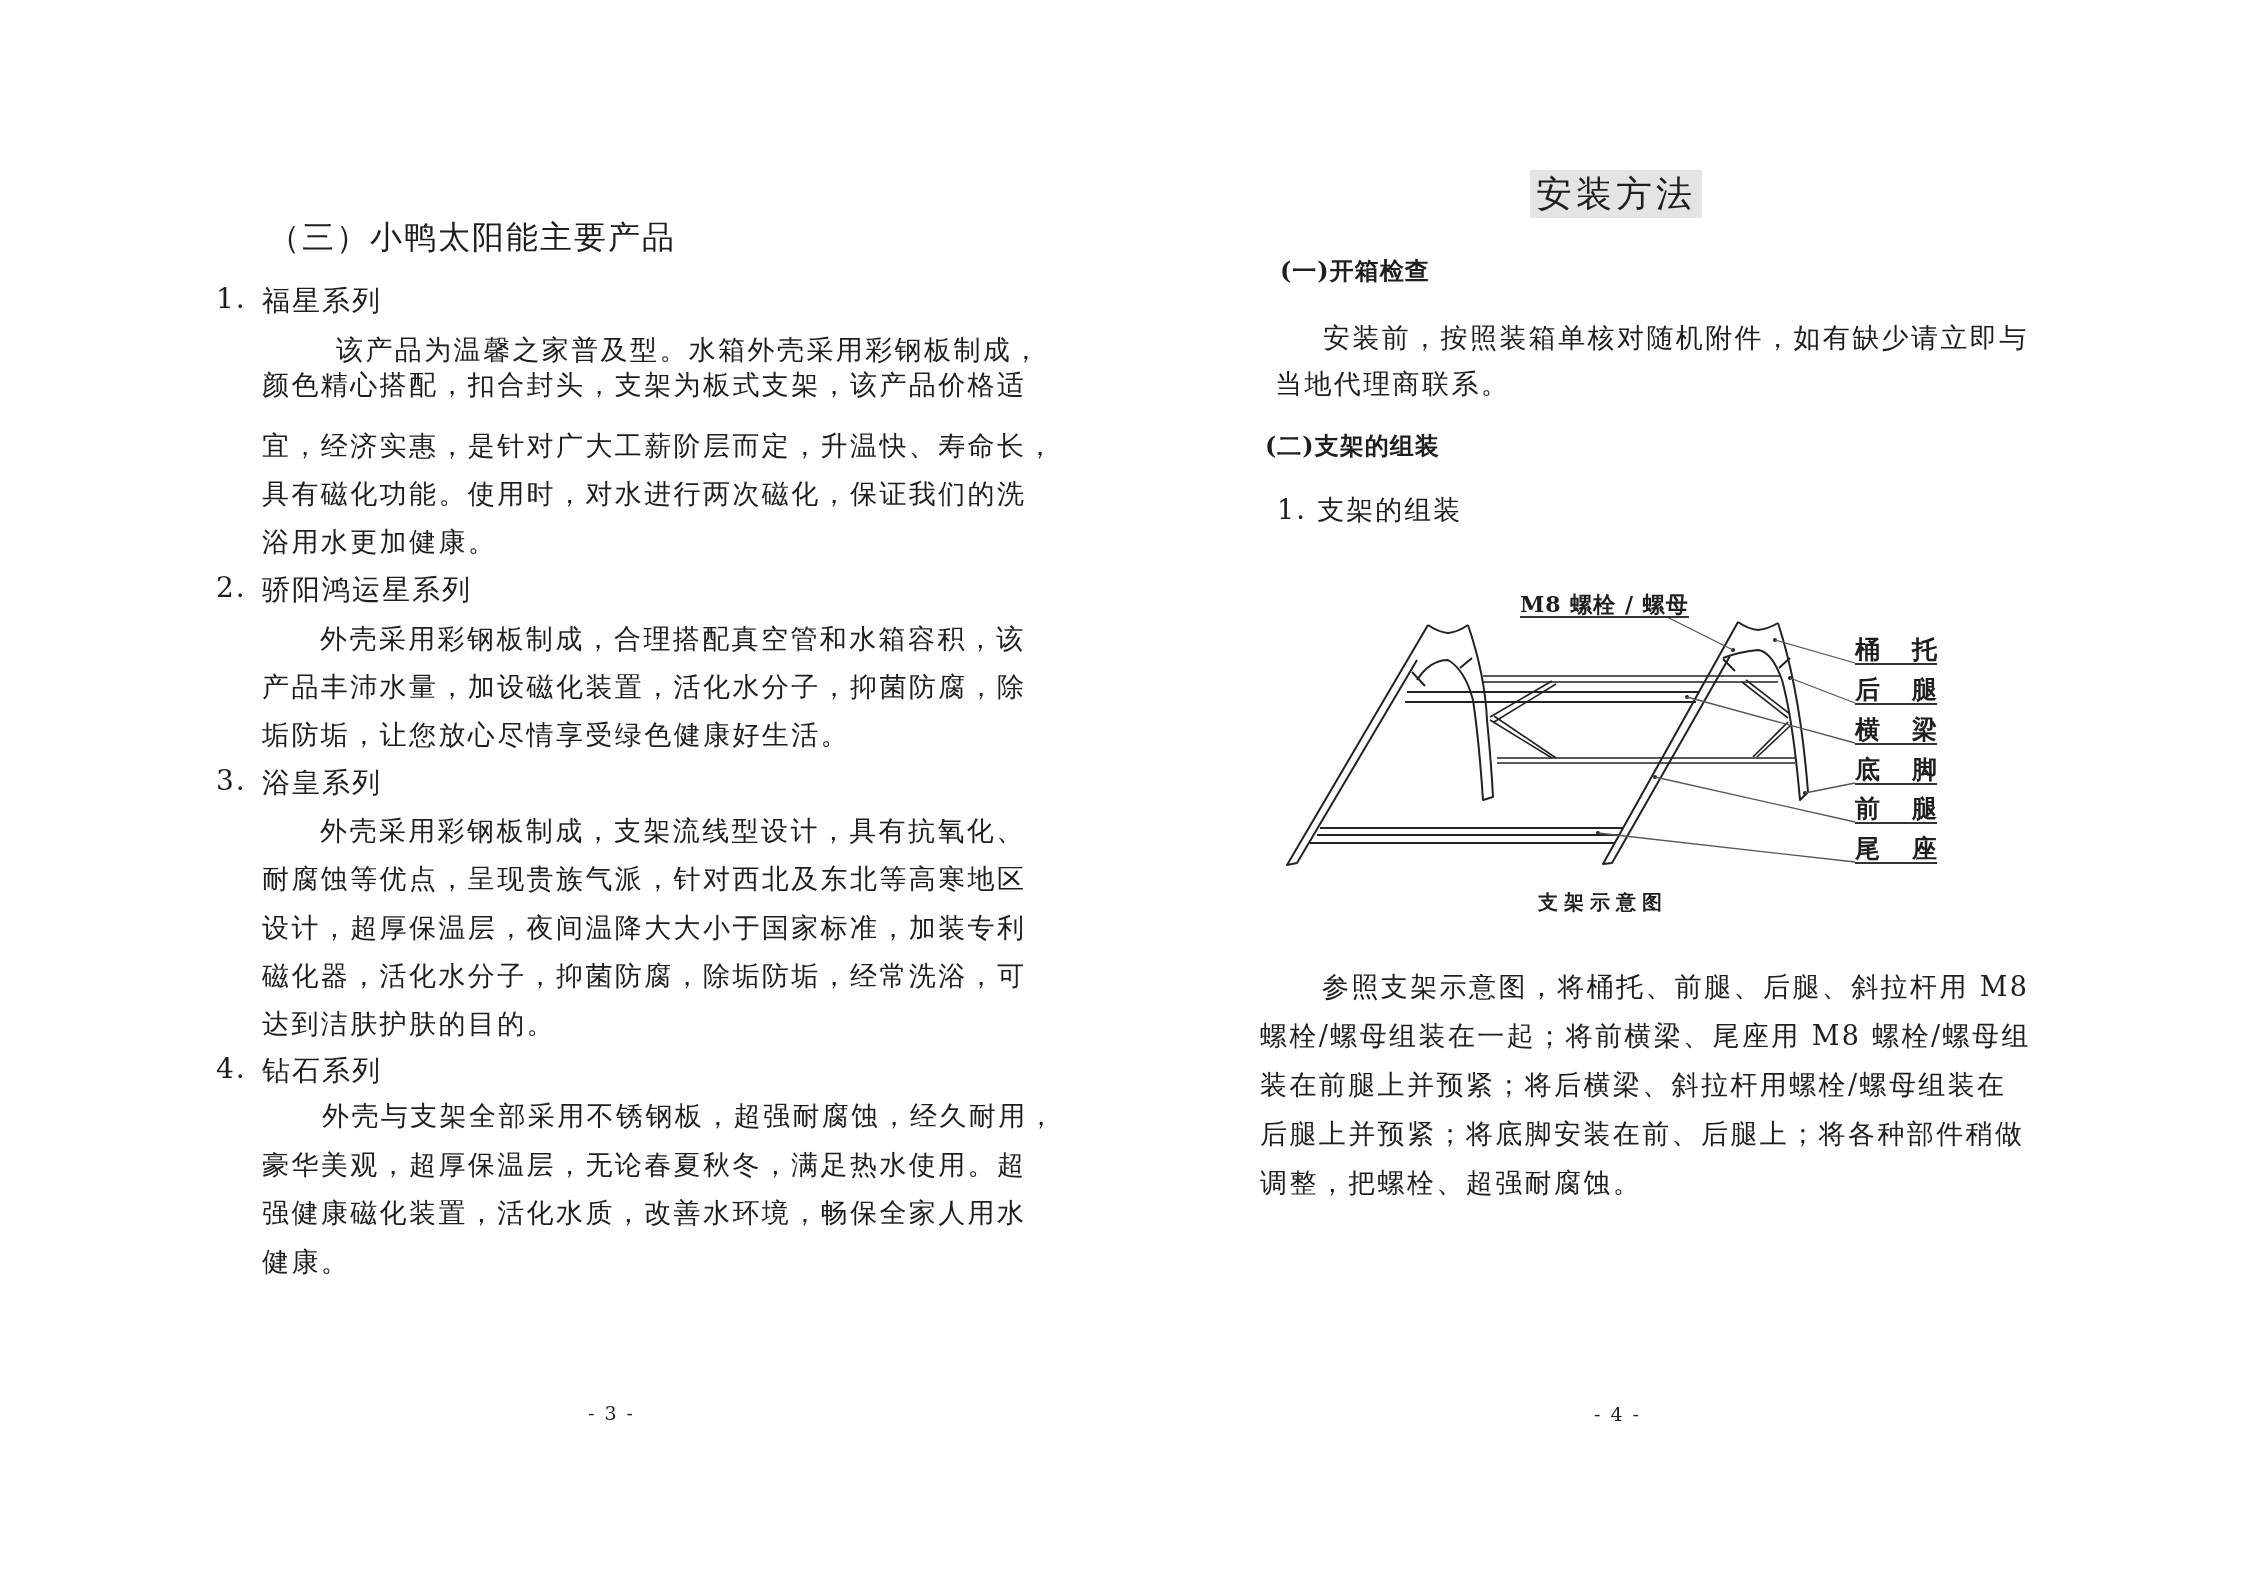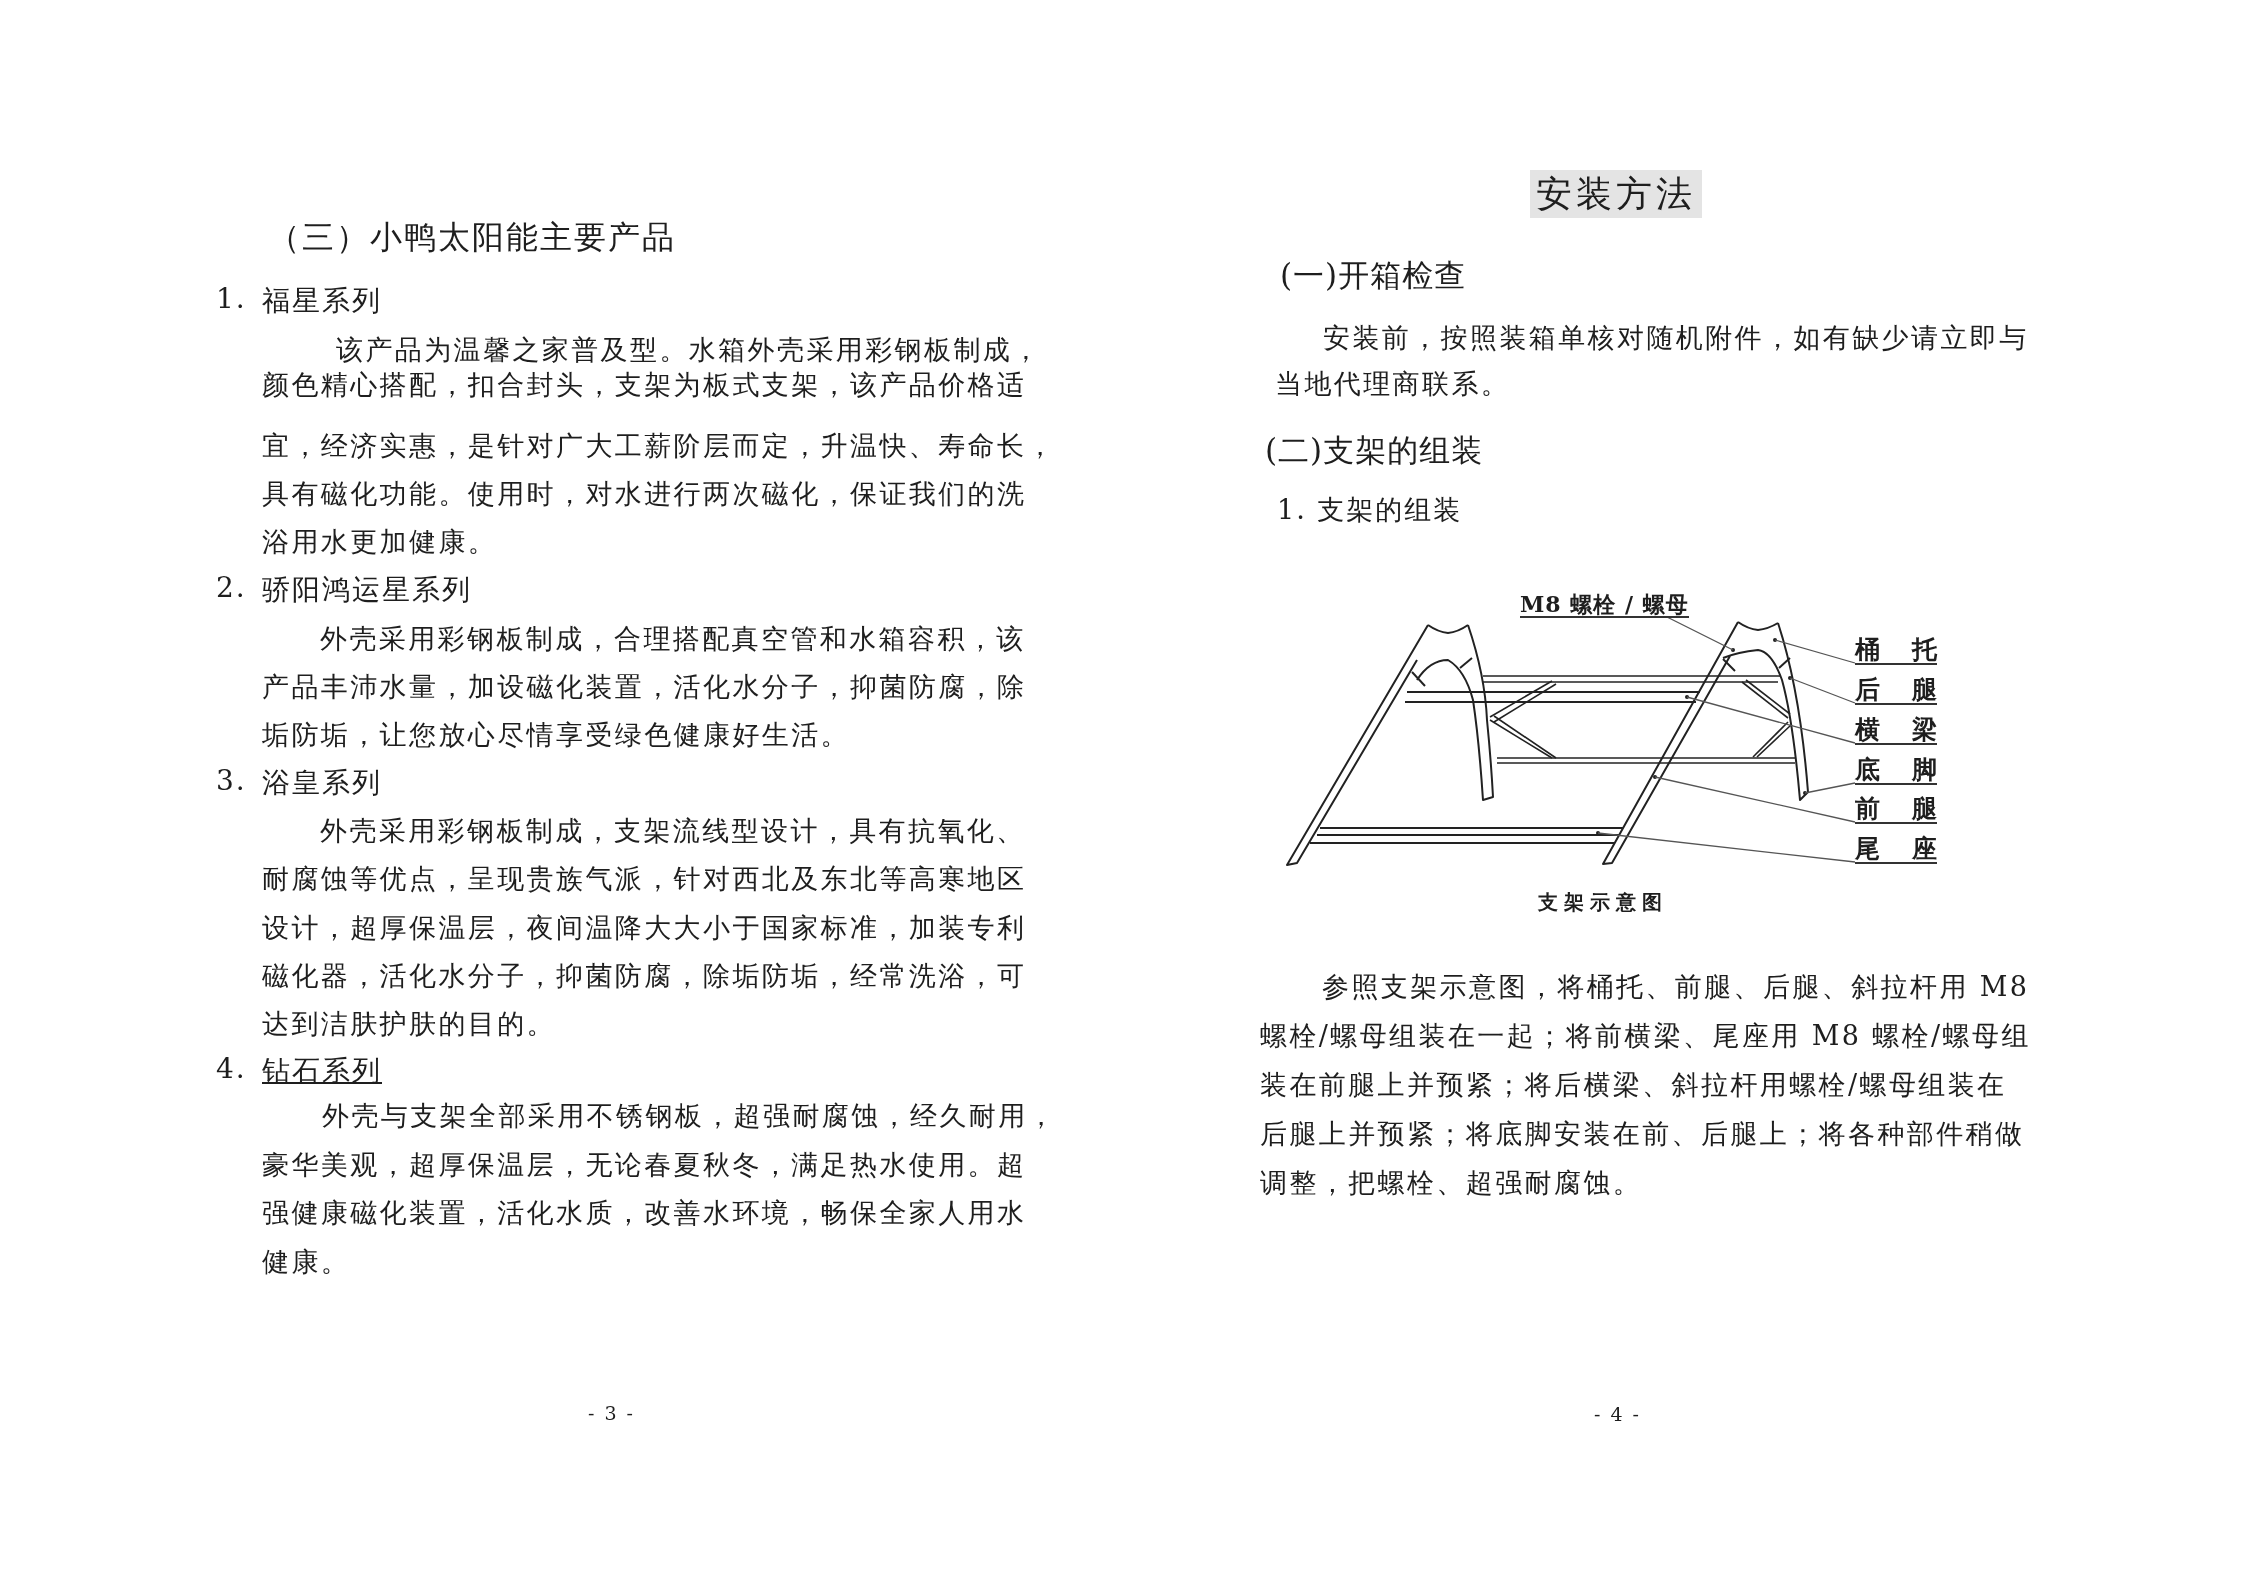--- a/index.html
+++ b/index.html
@@ -5,21 +5,21 @@
   html, body { margin:0; padding:0; background:#ffffff; }
   body { width:2244px; height:1587px; position:relative; overflow:hidden;
          font-family:"DejaVu Serif","Liberation Serif",serif; color:#1e1e1e; }
   .page { position:absolute; top:0; height:1587px; }
   .page-left { left:0; width:1122px; }
   .page-right { left:1122px; width:1122px; }
   .abs { position:absolute; white-space:nowrap; }
   .title-main { font-size:32px; letter-spacing:2px; }
   .item-head { font-size:28px; letter-spacing:2px; }
   .body-line { font-size:27px; letter-spacing:2.4px; line-height:48px; height:48px; }
-  .section-head { font-size:31px; letter-spacing:1px; }
+  .section-head { font-size:24px; letter-spacing:1px;font-weight:bold; }
   .page-num { font-size:19px; letter-spacing:2px; }
   .boxed-title { background:#e4e4e4; font-size:36px; letter-spacing:4px; padding:3px 6px; line-height:42px; }
   .diagram { position:absolute; left:1280px; top:580px; width:700px; height:460px; }
   .diagram svg { position:absolute; left:0; top:0; }
   .lbl { position:absolute; font-size:25px; font-weight:bold; width:82px; display:flex; justify-content:space-between; border-bottom:2px solid #333; line-height:26px; }
   .m8 { position:absolute; font-size:22px; font-weight:bold; border-bottom:2px solid #333; letter-spacing:1px; line-height:24px; }
   .caption { position:absolute; font-size:20px; font-weight:bold; letter-spacing:6px; }
 </style>
 </head>
 <body>
@@ -43,21 +43,21 @@
 
   <div class="abs item-head" style="left:216px; top:764px;">3.</div>
   <div class="abs item-head" style="left:262px; top:764px;">浴皇系列</div>
   <div class="abs body-line" style="left:320px; top:807px;">外壳采用彩钢板制成，支架流线型设计，具有抗氧化、</div>
   <div class="abs body-line" style="left:262px; top:855px;">耐腐蚀等优点，呈现贵族气派，针对西北及东北等高寒地区</div>
   <div class="abs body-line" style="left:262px; top:904px;">设计，超厚保温层，夜间温降大大小于国家标准，加装专利</div>
   <div class="abs body-line" style="left:262px; top:952px;">磁化器，活化水分子，抑菌防腐，除垢防垢，经常洗浴，可</div>
   <div class="abs body-line" style="left:262px; top:1000px;">达到洁肤护肤的目的。</div>
 
   <div class="abs item-head" style="left:216px; top:1052px;">4.</div>
-  <div class="abs item-head" style="left:262px; top:1052px;text-decoration:underline;">钻石系列</div>
+  <div class="abs item-head" style="left:262px; top:1052px;">钻石系列</div>
   <div class="abs body-line" style="left:322px; top:1092px;">外壳与支架全部采用不锈钢板，超强耐腐蚀，经久耐用，</div>
   <div class="abs body-line" style="left:262px; top:1141px;">豪华美观，超厚保温层，无论春夏秋冬，满足热水使用。超</div>
   <div class="abs body-line" style="left:262px; top:1189px;">强健康磁化装置，活化水质，改善水环境，畅保全家人用水</div>
   <div class="abs body-line" style="left:262px; top:1238px;">健康。</div>
 
   <div class="abs page-num" style="left:588px; top:1402px;">- 3 -</div>
 </div>
 
 <div class="page page-right">
   <div class="abs boxed-title" style="left:408px; top:170px;">安装方法</div>

